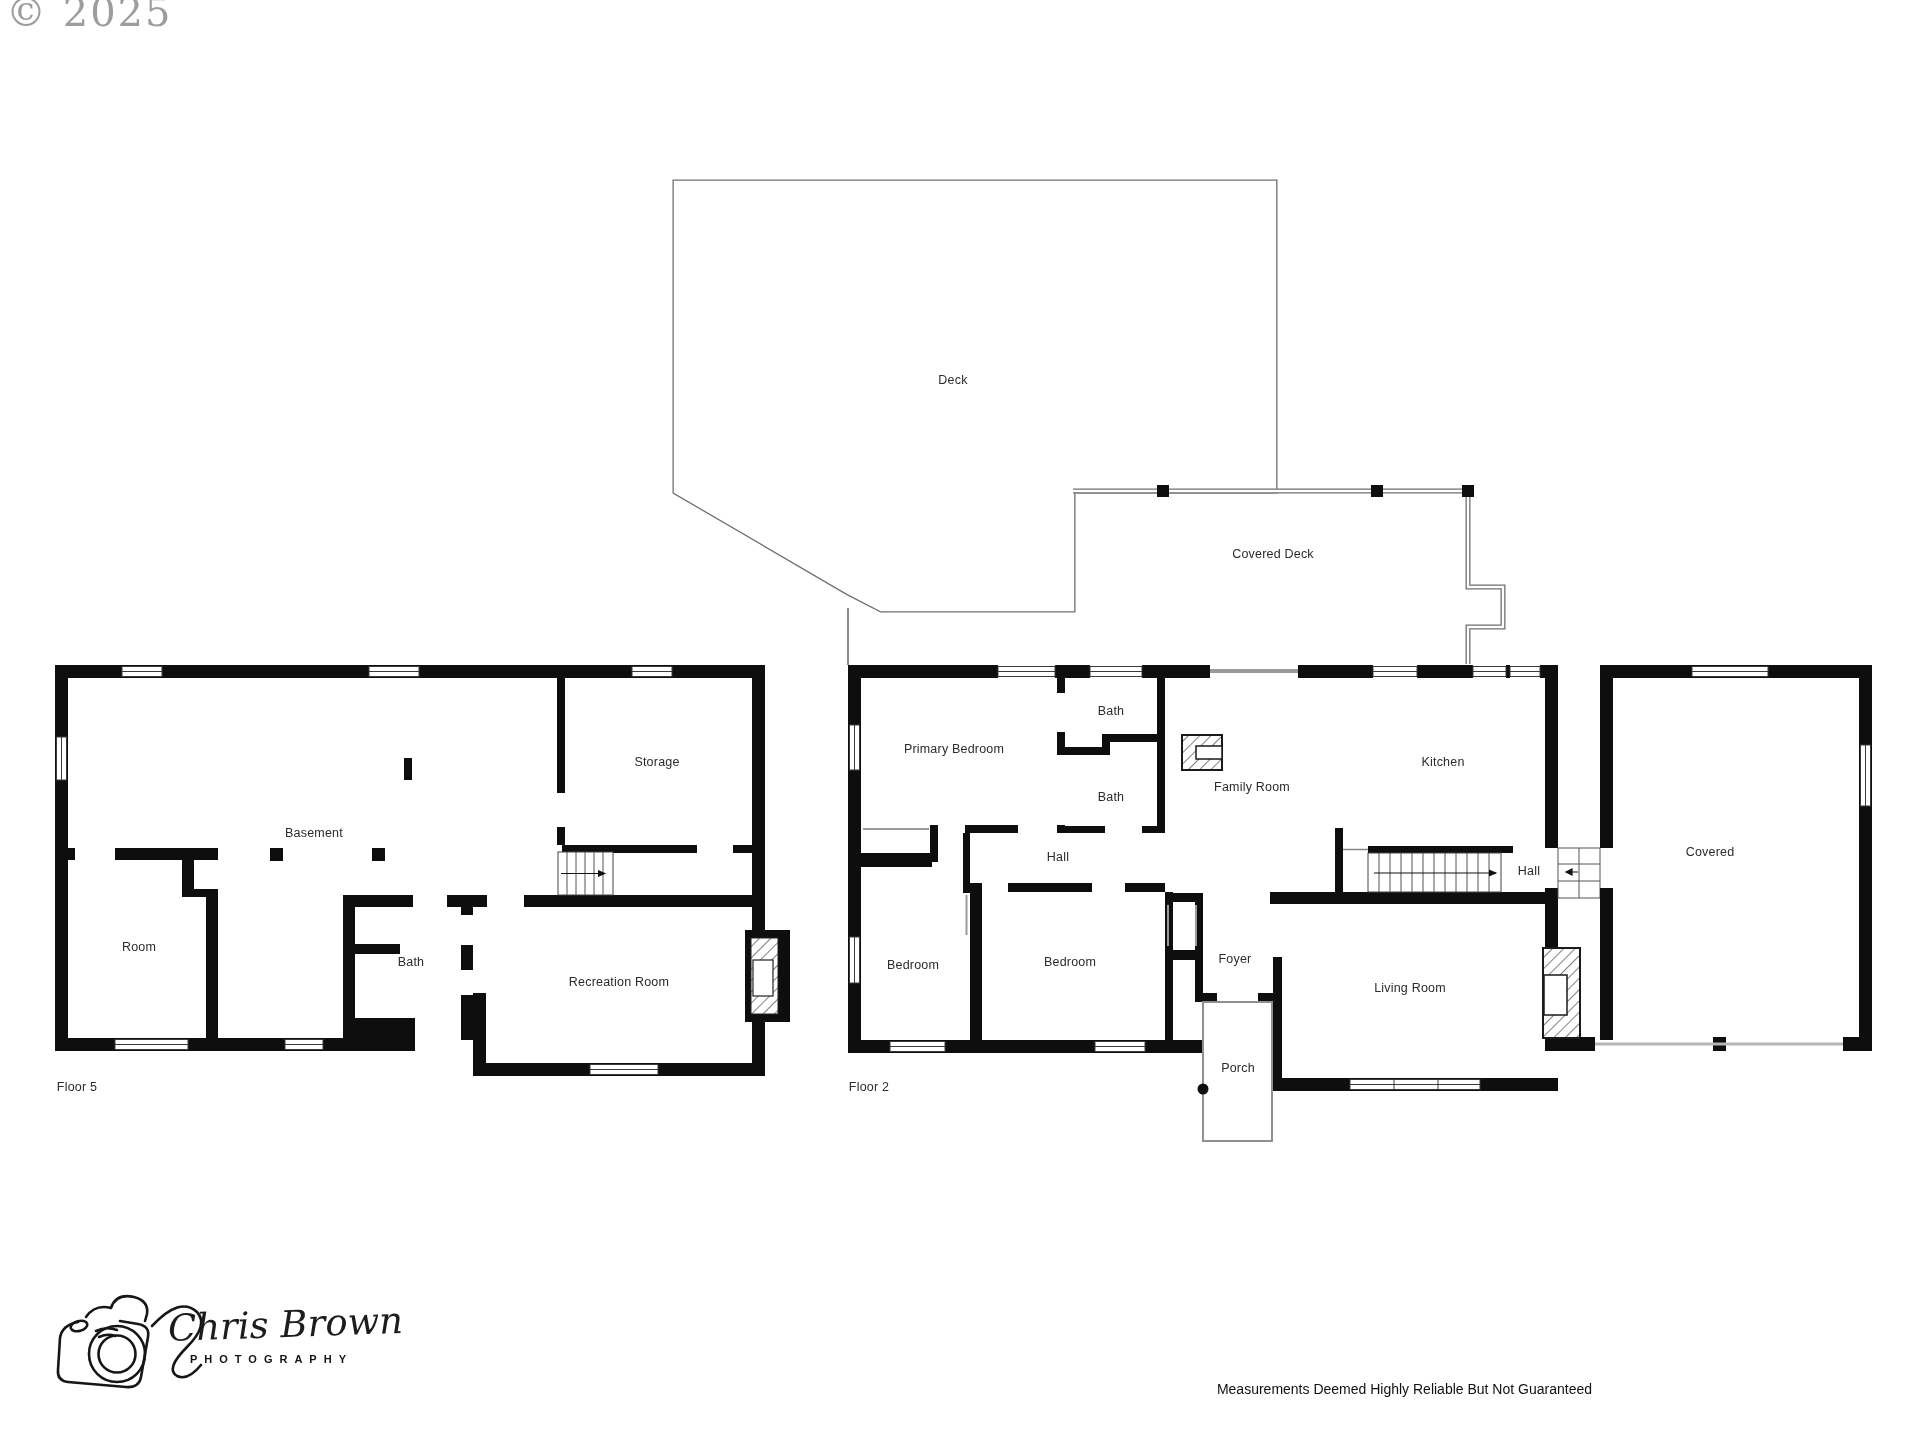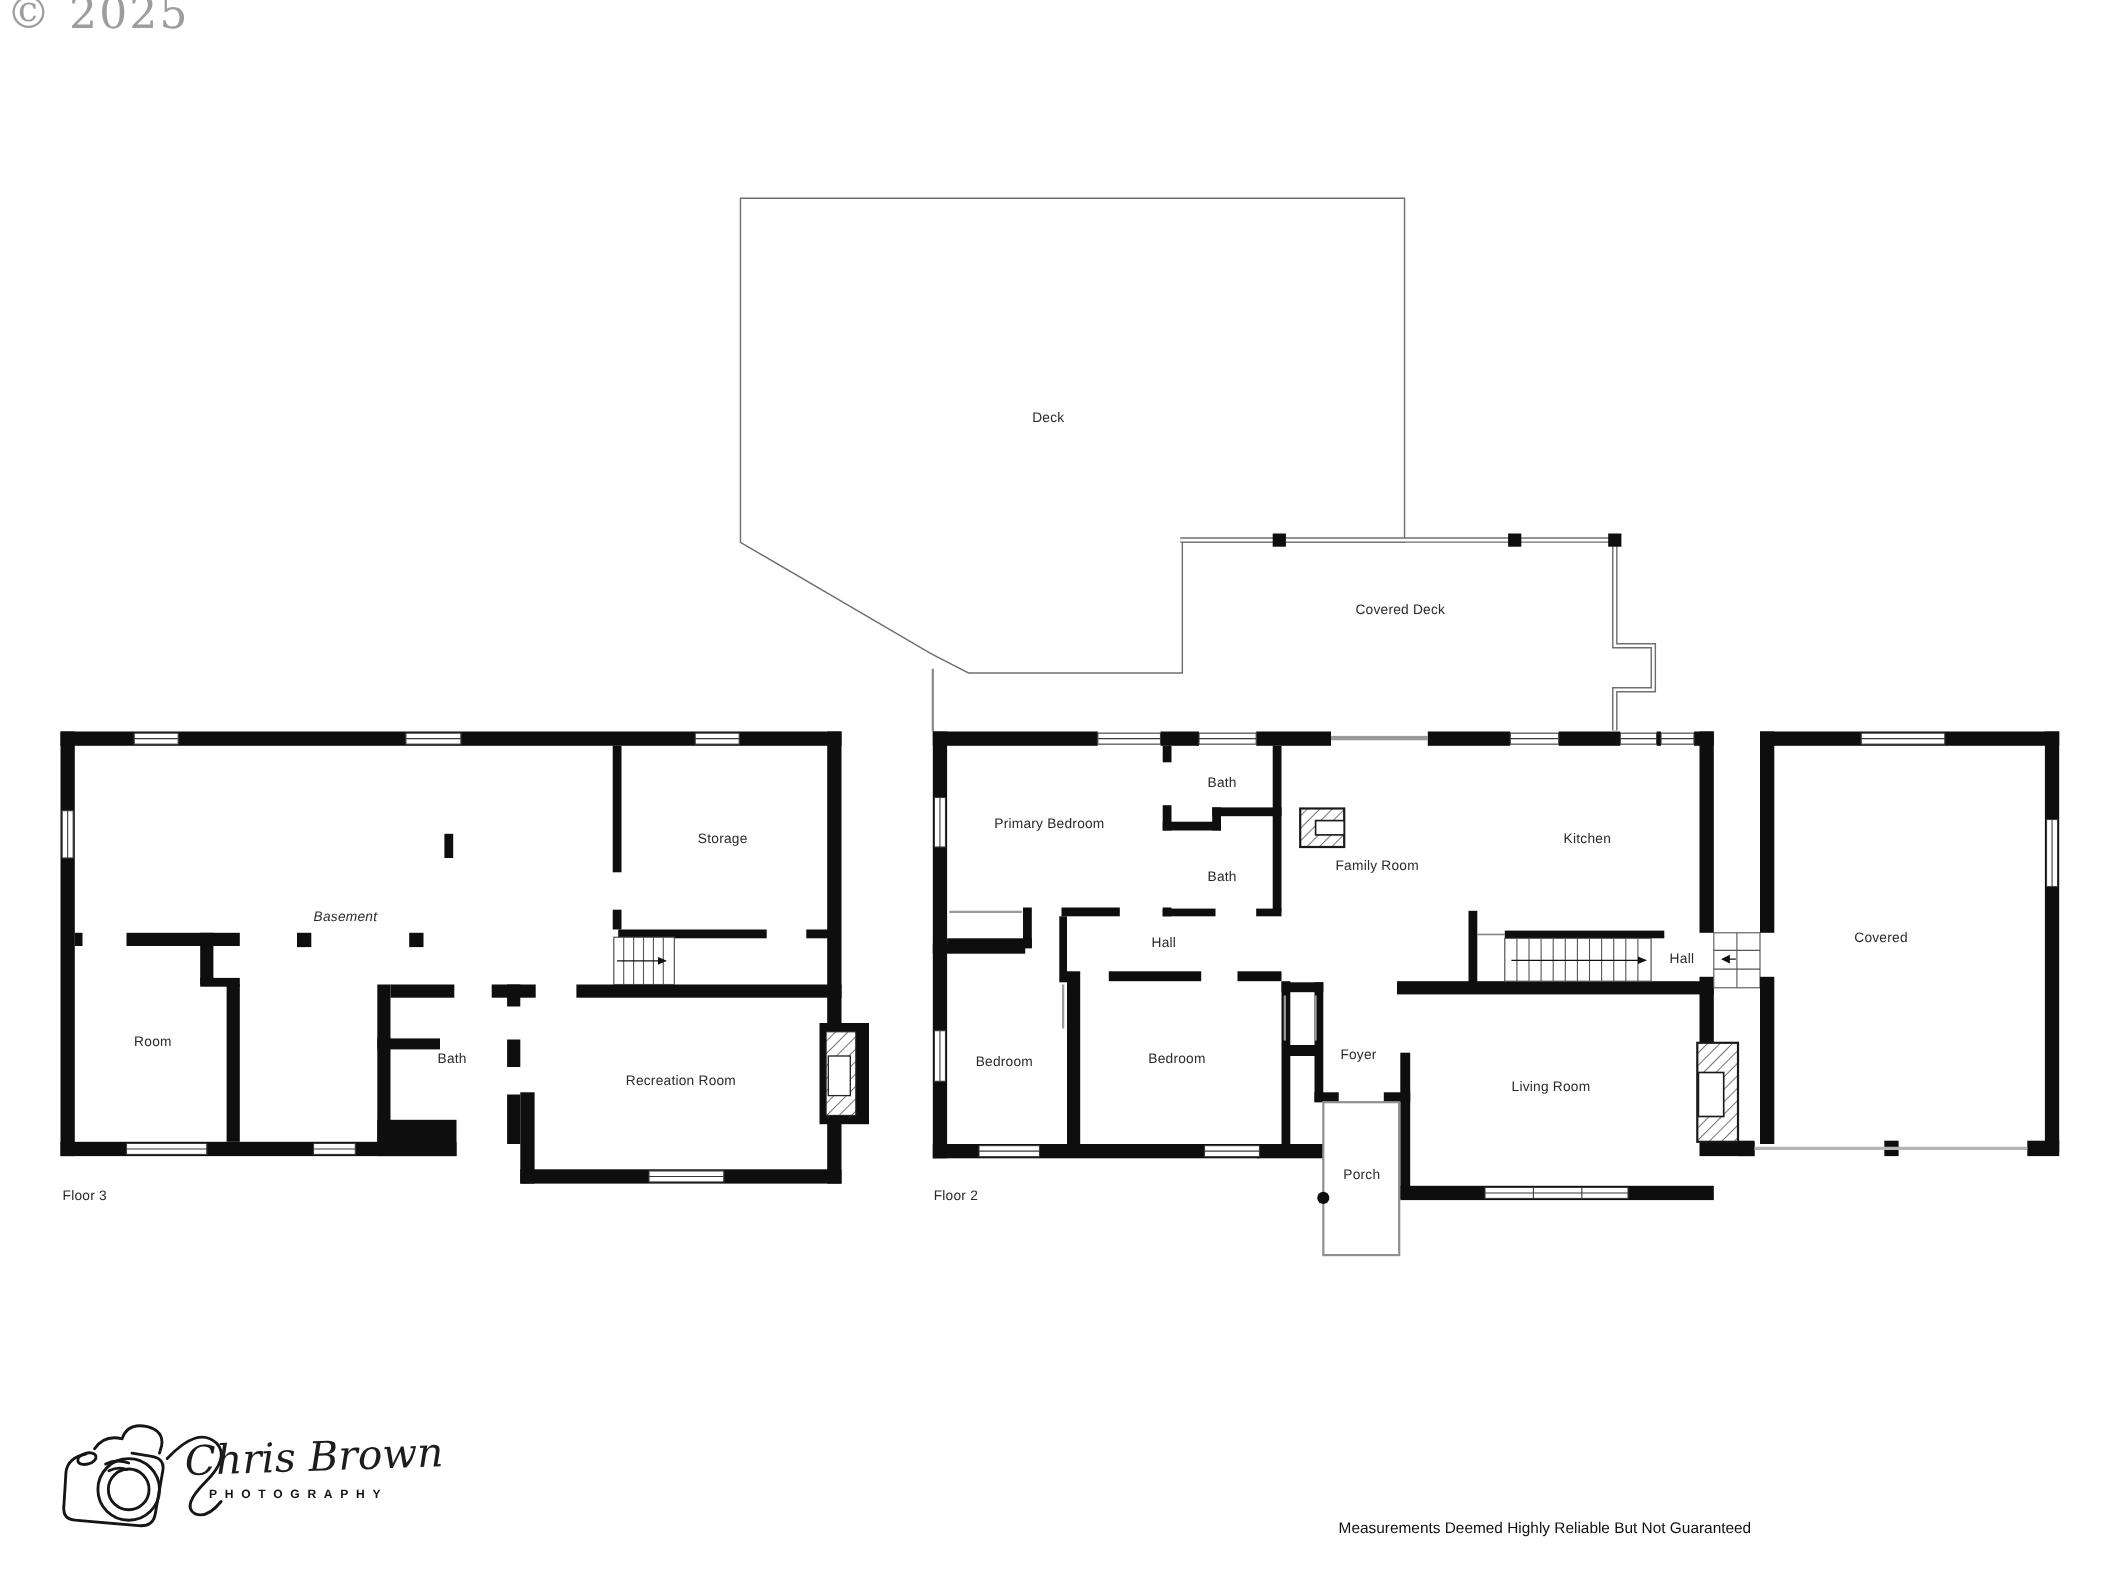--- a/index.html
+++ b/index.html
@@ -259,25 +259,25 @@
     <path d="M152,1326 q28,-30 45,-14 q12,13 -10,35 q-22,22 -10,29 q11,5 24,-11"></path>
   </g>
 </svg>
 
 <div id="watermark">© 2025</div>
 
 <div id="labels-layer">
     <div class="plan-label" style="left: 953px; top: 380px;">Deck</div>
     <div class="plan-label" style="left: 1273px; top: 554px;">Covered Deck</div>
     <div class="plan-label" style="left: 657px; top: 762px;">Storage</div>
-    <div class="plan-label" style="left: 314px; top: 833px; font-style: italic;">Basement</div>
+    <div class="plan-label" style="left: 314px; top: 833px;">Basement</div>
     <div class="plan-label" style="left: 139px; top: 947px;">Room</div>
     <div class="plan-label" style="left: 411px; top: 962px;">Bath</div>
     <div class="plan-label" style="left: 619px; top: 982px;">Recreation Room</div>
-    <div class="plan-label" style="left: 77px; top: 1087px;">Floor 3</div>
+    <div class="plan-label" style="left: 77px; top: 1087px;">Floor 5</div>
     <div class="plan-label" style="left: 954px; top: 749px;">Primary Bedroom</div>
     <div class="plan-label" style="left: 1111px; top: 711px;">Bath</div>
     <div class="plan-label" style="left: 1111px; top: 797px;">Bath</div>
     <div class="plan-label" style="left: 1252px; top: 787px;">Family Room</div>
     <div class="plan-label" style="left: 1443px; top: 762px;">Kitchen</div>
     <div class="plan-label" style="left: 1058px; top: 857px;">Hall</div>
     <div class="plan-label" style="left: 1529px; top: 871px;">Hall</div>
     <div class="plan-label" style="left: 913px; top: 965px;">Bedroom</div>
     <div class="plan-label" style="left: 1070px; top: 962px;">Bedroom</div>
     <div class="plan-label" style="left: 1235px; top: 959px;">Foyer</div>

